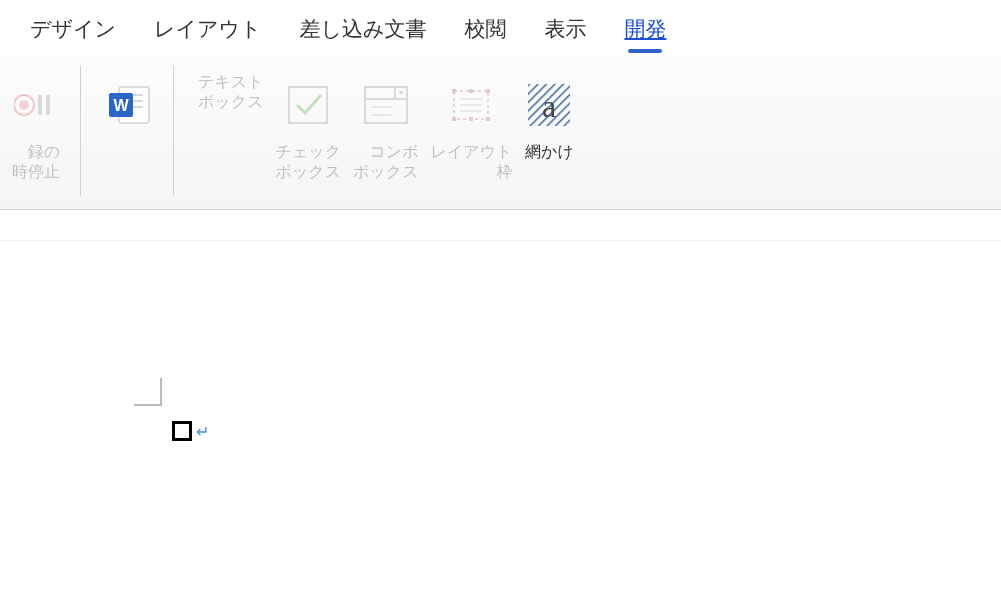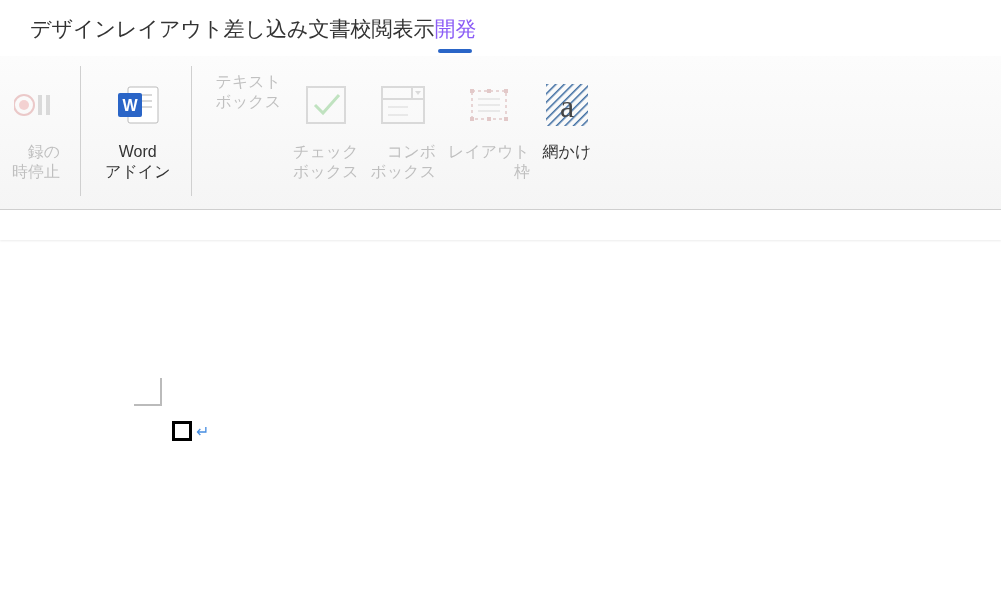--- a/index.html
+++ b/index.html
@@ -8,33 +8,35 @@
       background: #fff;
       width: 1001px;
       height: 613px;
       overflow: hidden;
     }
     .tabs {
       display: flex;
       align-items: center;
       padding: 10px 0 0 30px;
       background: #fff;
+      gap: 38px;
       height: 56px;
     }
     .tab {
       font-size: 21px;
       color: #333;
       cursor: pointer;
       padding-bottom: 8px;
       white-space: nowrap;
     }
     .tab.active {
-      color: #8b5cf6;
+      color: #1d4ed8;
       font-weight: 500;
       position: relative;
+      text-decoration: underline;
     }
     .tab.active::after {
       content: "";
       position: absolute;
       bottom: -2px;
       left: 4px;
       right: 4px;
       height: 4px;
       background: #2a65c7;
       border-radius: 2px;
@@ -181,22 +183,20 @@
       <div class="icon-box">
         <svg width="48" height="48" viewBox="0 0 48 48">
           <rect x="14" y="6" width="30" height="36" rx="2" fill="#fff" stroke="#bbb" stroke-width="1"></rect>
           <line x1="20" y1="14" x2="38" y2="14" stroke="#ccc" stroke-width="1.5"></line>
           <line x1="20" y1="20" x2="38" y2="20" stroke="#ccc" stroke-width="1.5"></line>
           <line x1="20" y1="26" x2="38" y2="26" stroke="#ccc" stroke-width="1.5"></line>
           <rect x="4" y="12" width="24" height="24" rx="2" fill="#2a65c7"></rect>
           <text x="16" y="30" font-size="16" font-weight="bold" fill="#fff" text-anchor="middle" font-family="Arial">W</text>
         </svg>
       </div>
-      <div class="btn-label">Word
-アドイン</div>
     </div>
   </div>
 
   <div class="ribbon-sep"></div>
 
   <div class="ribbon-group">
     <div class="ribbon-btn disabled">
       <div class="btn-label">テキスト
 ボックス</div>
     </div>

